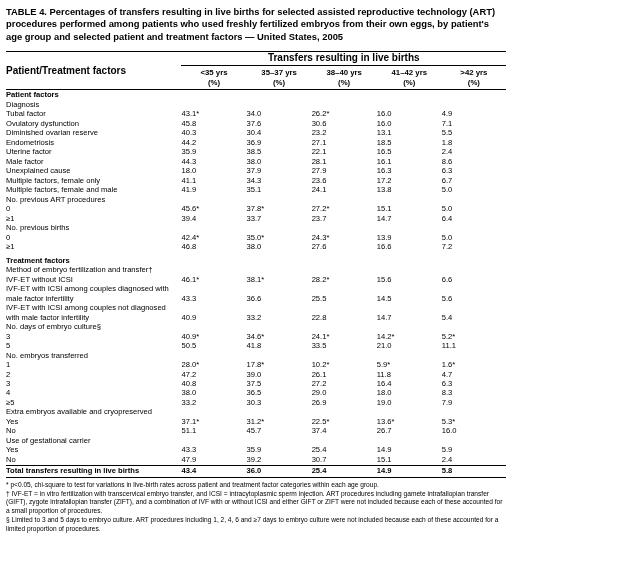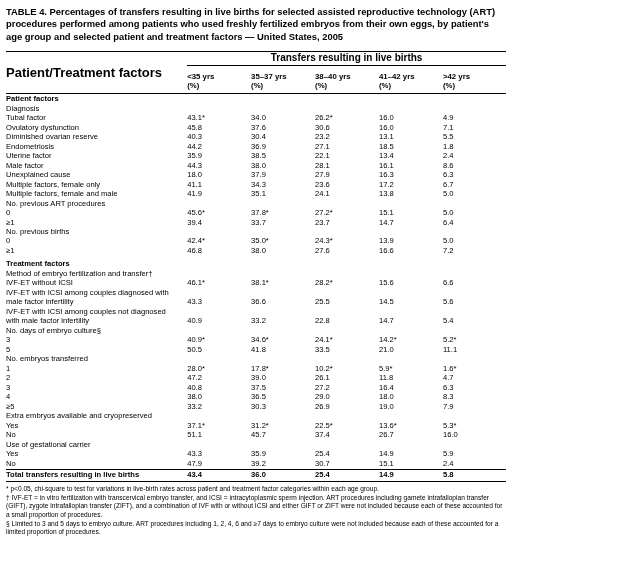--- a/index.html
+++ b/index.html
@@ -41,29 +41,29 @@
     text-align: center;
     font-weight: bold;
     font-size: 10px;
     padding-top: 2px;
     padding-bottom: 1px;
   }
   .hdr-group-underline {
     border-bottom: 1px solid #000;
   }
   .hdr-cell {
-    text-align: left;
+    text-align: center;
     font-weight: bold;
     font-size: 7.8px;
     padding-top: 1px;
   }
   .hdr-left {
     text-align: left;
     font-weight: bold;
-    font-size: 13px;
+    font-size: 10px;
     padding-top: 1px;
   }
   .hdr-rule td {
     border-bottom: 1px solid #000;
     height: 2px;
     font-size: 0;
     line-height: 0;
   }
   .thin-rule td {
     border-bottom: 1px solid #000;
@@ -195,21 +195,21 @@
           <td class="num numcell">36.9</td>
           <td class="num numcell">27.1</td>
           <td class="num numcell">18.5</td>
           <td class="num numcell">1.8</td>
         </tr>
         <tr class="rowpad">
           <td class="lvl3">Uterine factor</td>
           <td class="num numcell">35.9</td>
           <td class="num numcell">38.5</td>
           <td class="num numcell">22.1</td>
-          <td class="num numcell">13.4</td>
+          <td class="num numcell">16.5</td>
           <td class="num numcell">2.4</td>
         </tr>
         <tr class="rowpad">
           <td class="lvl3">Male factor</td>
           <td class="num numcell">44.3</td>
           <td class="num numcell">38.0</td>
           <td class="num numcell">28.1</td>
           <td class="num numcell">16.1</td>
           <td class="num numcell">8.6</td>
         </tr>

